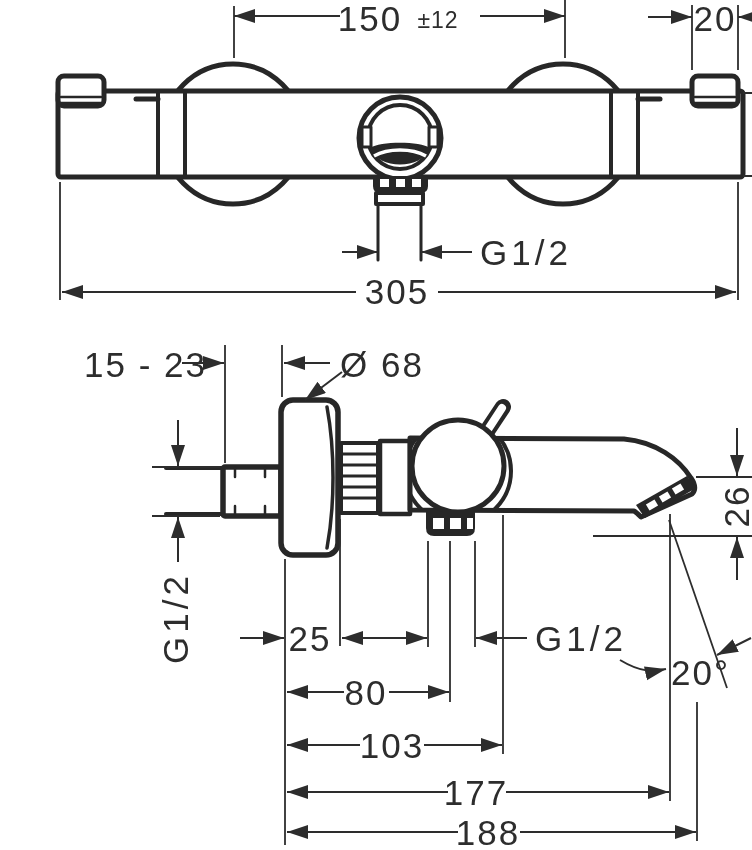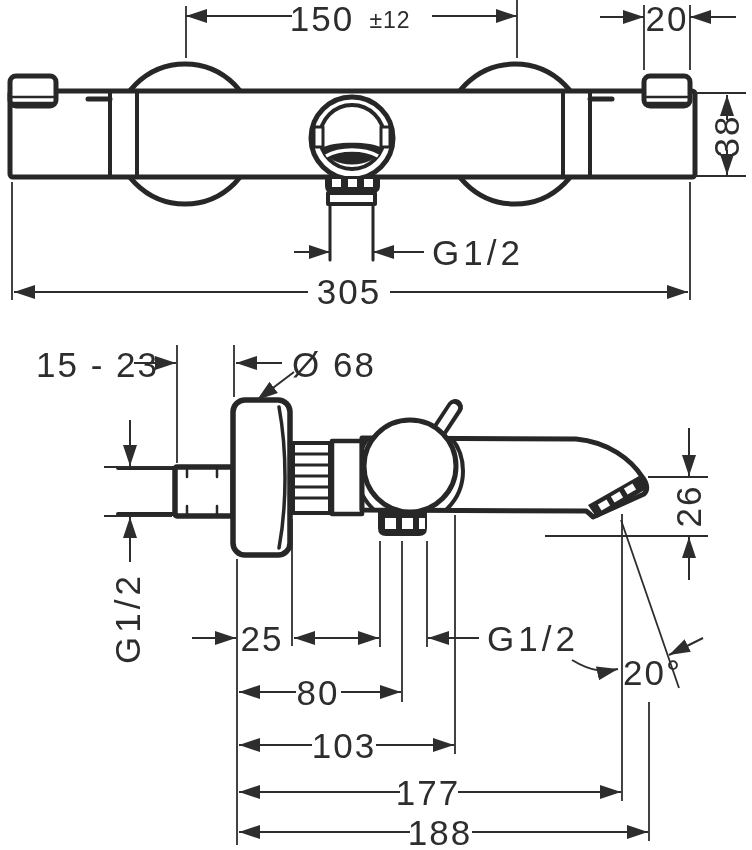--- a/index.html
+++ b/index.html
@@ -1,16 +1,16 @@
 <!DOCTYPE html>
 <html><head>
 <meta charset="utf-8">
 <style>
   html,body{margin:0;padding:0;background:#ffffff;}
-  .stage{width:612px;height:850px;background:#ffffff;position:relative;font-family:"Liberation Sans",sans-serif;}
+  .stage{width:612px;height:850px;background:#ffffff;position:relative;font-family:"Liberation Sans",sans-serif;margin-left:48px;}
   svg{display:block;}
   .dim-text{font-family:"Liberation Sans",sans-serif;font-size:35px;fill:#2d2d2d;letter-spacing:2px;}
   .dim-text-small{font-family:"Liberation Sans",sans-serif;font-size:23px;fill:#2d2d2d;letter-spacing:1px;}
   .dim-text-wide{font-family:"Liberation Sans",sans-serif;font-size:35px;fill:#2d2d2d;letter-spacing:4px;}
   .oln{stroke:#272727;fill:none;stroke-linecap:round;stroke-linejoin:round;}
   .ofill{stroke:#272727;fill:#ffffff;stroke-linejoin:round;}
   .dln{stroke:#2d2d2d;stroke-width:2;fill:none;stroke-linecap:butt;}
   .xln{stroke:#2d2d2d;stroke-width:1.8;fill:none;}
   .blk{fill:#272727;stroke:none;}
 </style>

